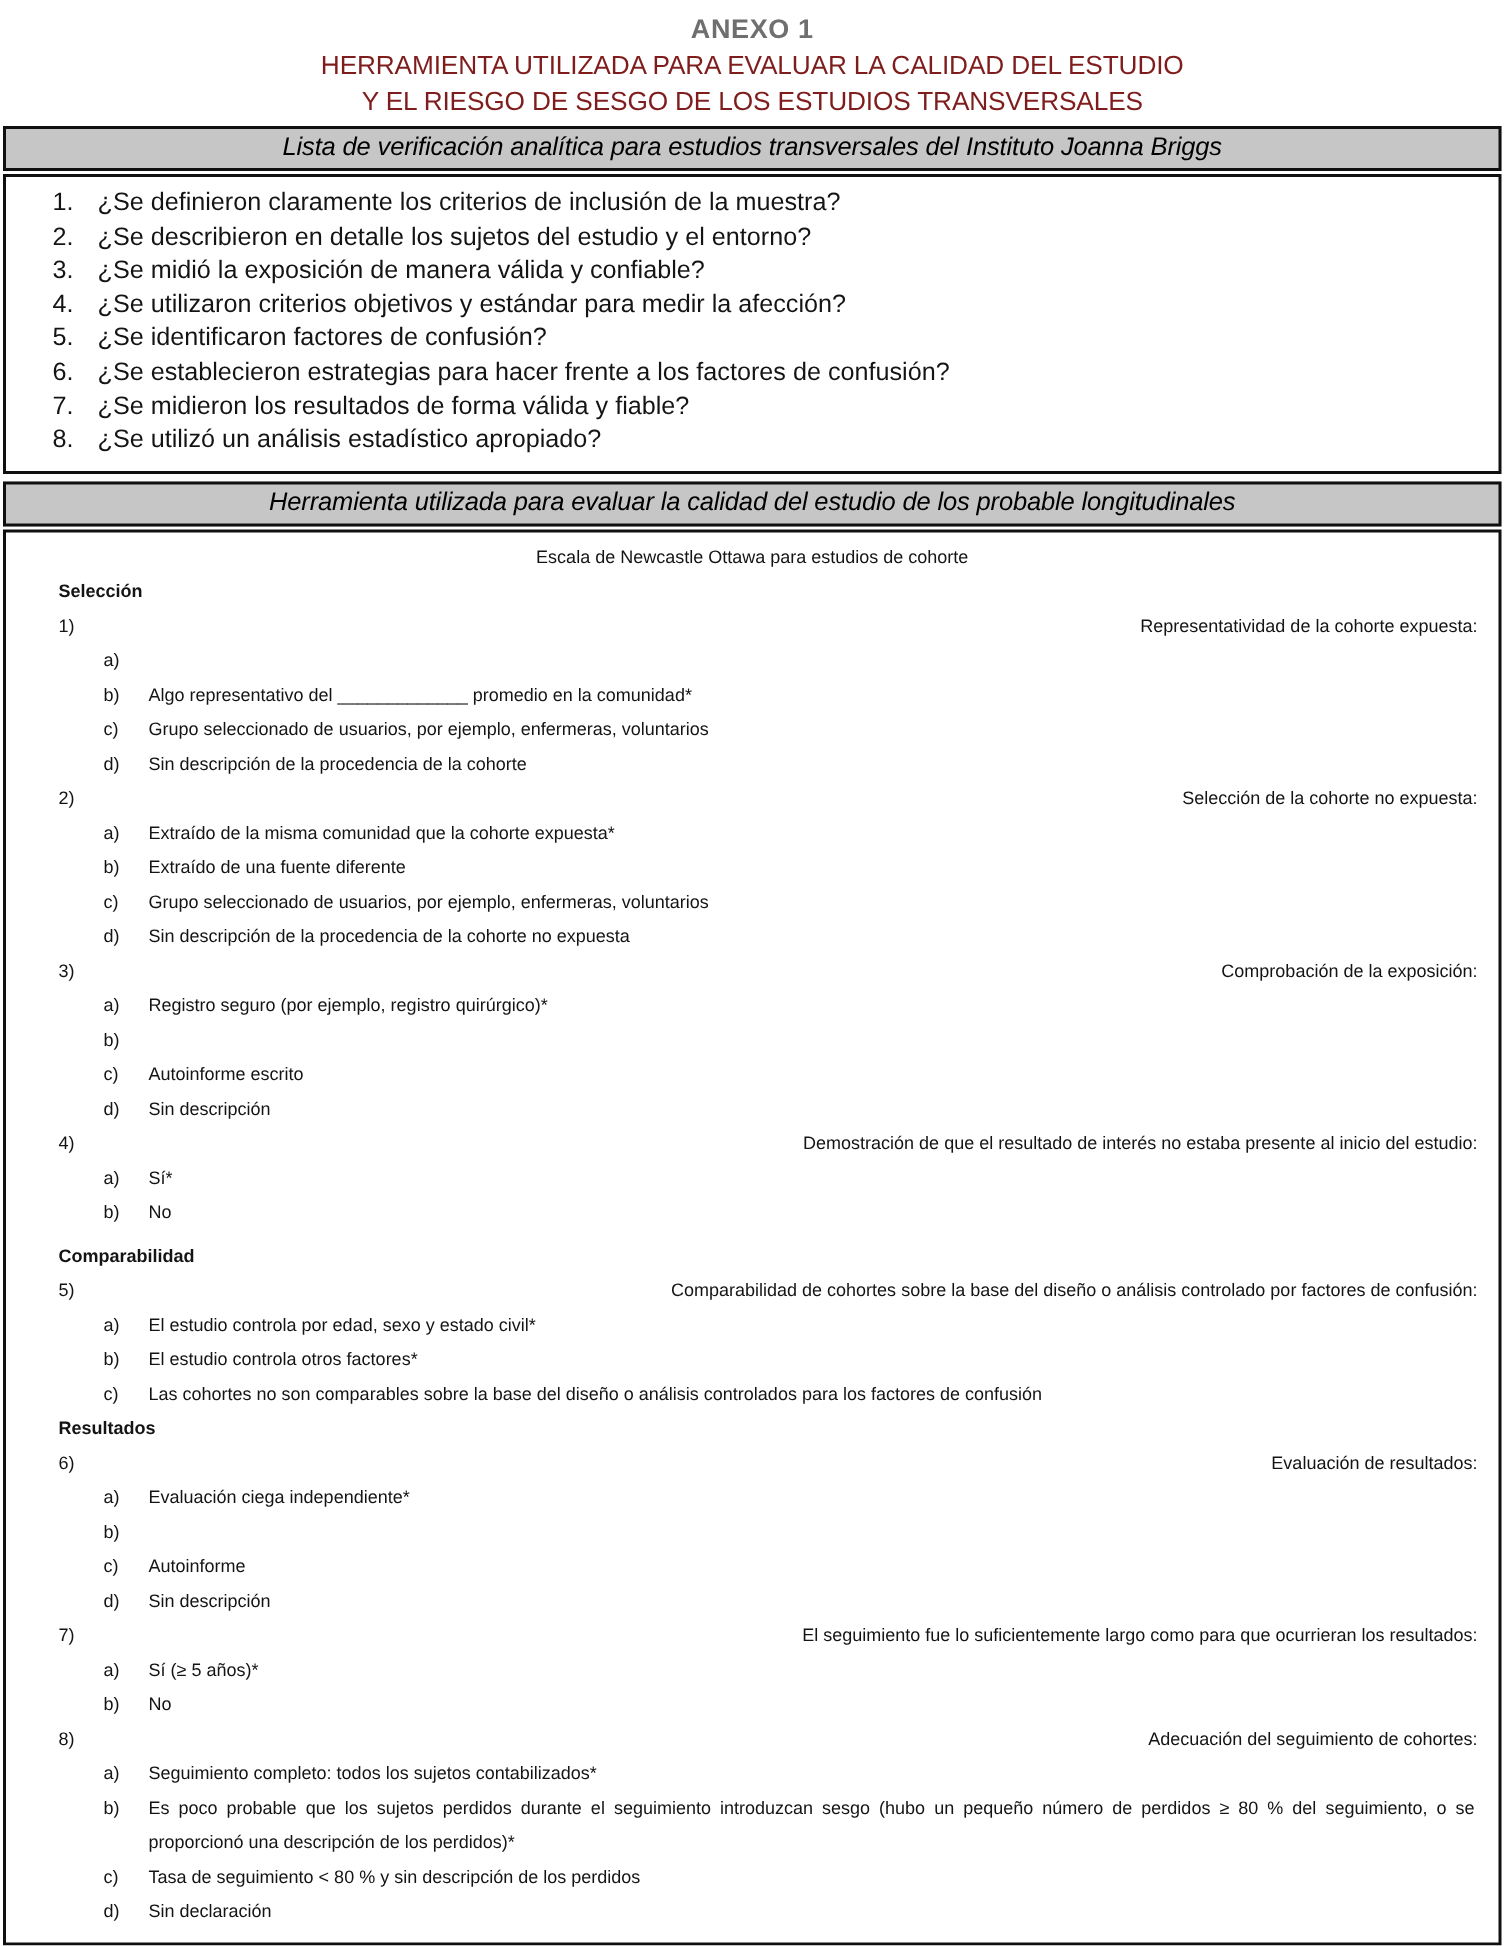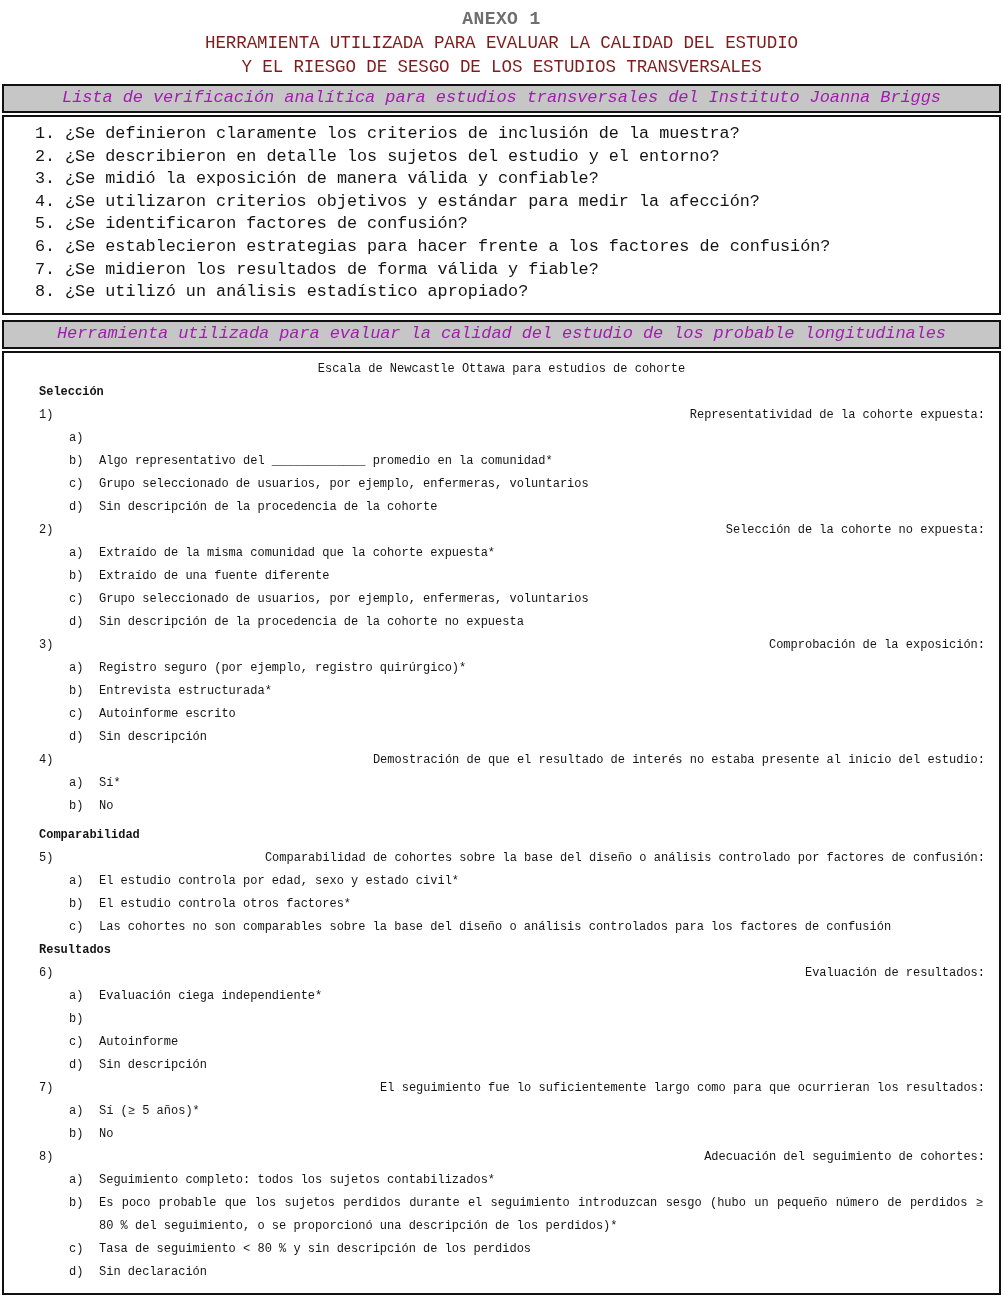--- a/index.html
+++ b/index.html
@@ -2,38 +2,38 @@
 <html><head>
 <meta charset="utf-8">
 <style>
   html,body { margin:0; padding:0; background:#ffffff; }
   body {
     width:1003px;
     font-family:"Liberation Sans", sans-serif;
     color:#141414;
     -webkit-font-smoothing:antialiased;
   }
-  .page { width:1003px; min-height:1297px; box-sizing:border-box; padding:0 2px;font-family:Liberation Mono, monospace; }
+  .page { width:1003px; min-height:1297px; box-sizing:border-box; padding:0 2px; }
 
   
   .titles { text-align:center; padding-top:7px; }
   .annex-title {
     font-weight:bold; color:#6f6f6f; font-size:18px; letter-spacing:.4px;
     line-height:24px;
   }
   .main-title { font-size:17.5px; color:#7f1d1d; line-height:24px; letter-spacing:-0.1px; }
 
   
   .bar {
     background:#c6c6c6;
     border:2px solid #101010;
     text-align:center;
     font-style:italic;
     font-size:17px;
-    color:#a21caf;
+    color:#000000;
     padding:2px 0 4px 0;
     margin-top:5px;
     letter-spacing:-0.1px;
   }
 
   
   .box {
     border:2px solid #101010;
     background:#ffffff;
     margin-top:2px;
@@ -159,21 +159,20 @@
     <div class="scale-row q-row">
       <span class="q-num">3)</span>
       <span class="q-text">Comprobación de la exposición:</span>
     </div>
     <div class="scale-row opt-row">
       <span class="opt-letter">a)</span>
       <span class="opt-text">Registro seguro (por ejemplo, registro quirúrgico)*</span>
     </div>
     <div class="scale-row opt-row">
       <span class="opt-letter">b)</span>
-      <span class="opt-text">Entrevista estructurada*</span>
     </div>
     <div class="scale-row opt-row">
       <span class="opt-letter">c)</span>
       <span class="opt-text">Autoinforme escrito</span>
     </div>
     <div class="scale-row opt-row">
       <span class="opt-letter">d)</span>
       <span class="opt-text">Sin descripción</span>
     </div>
 

